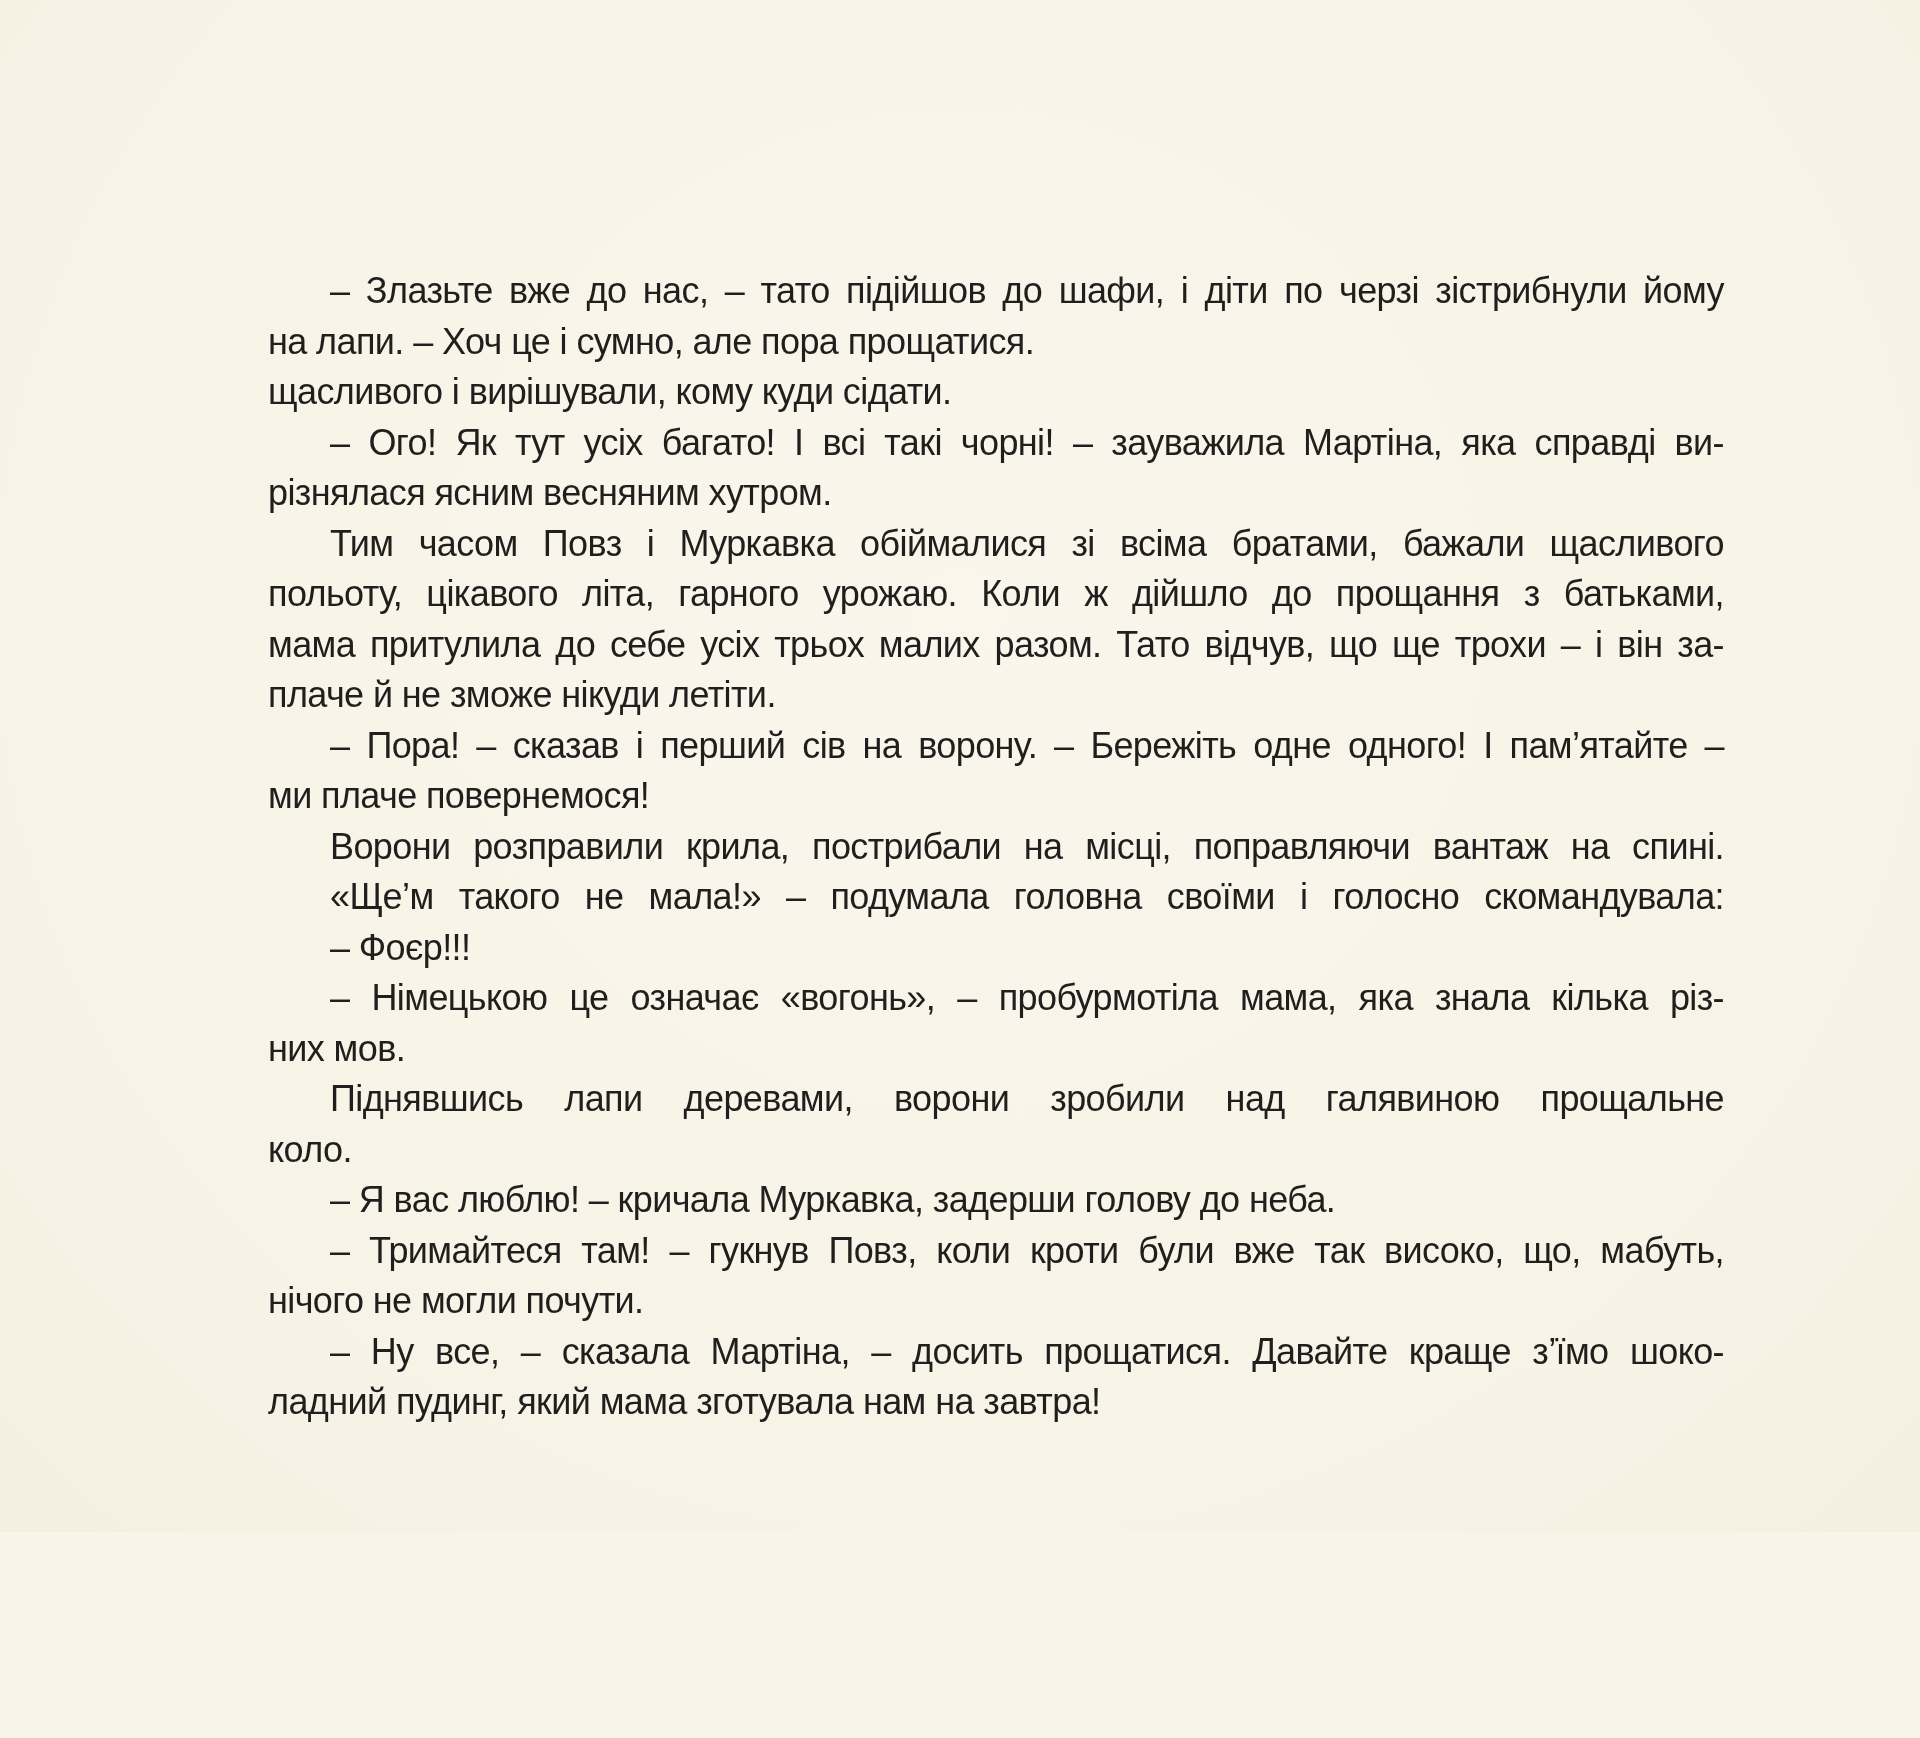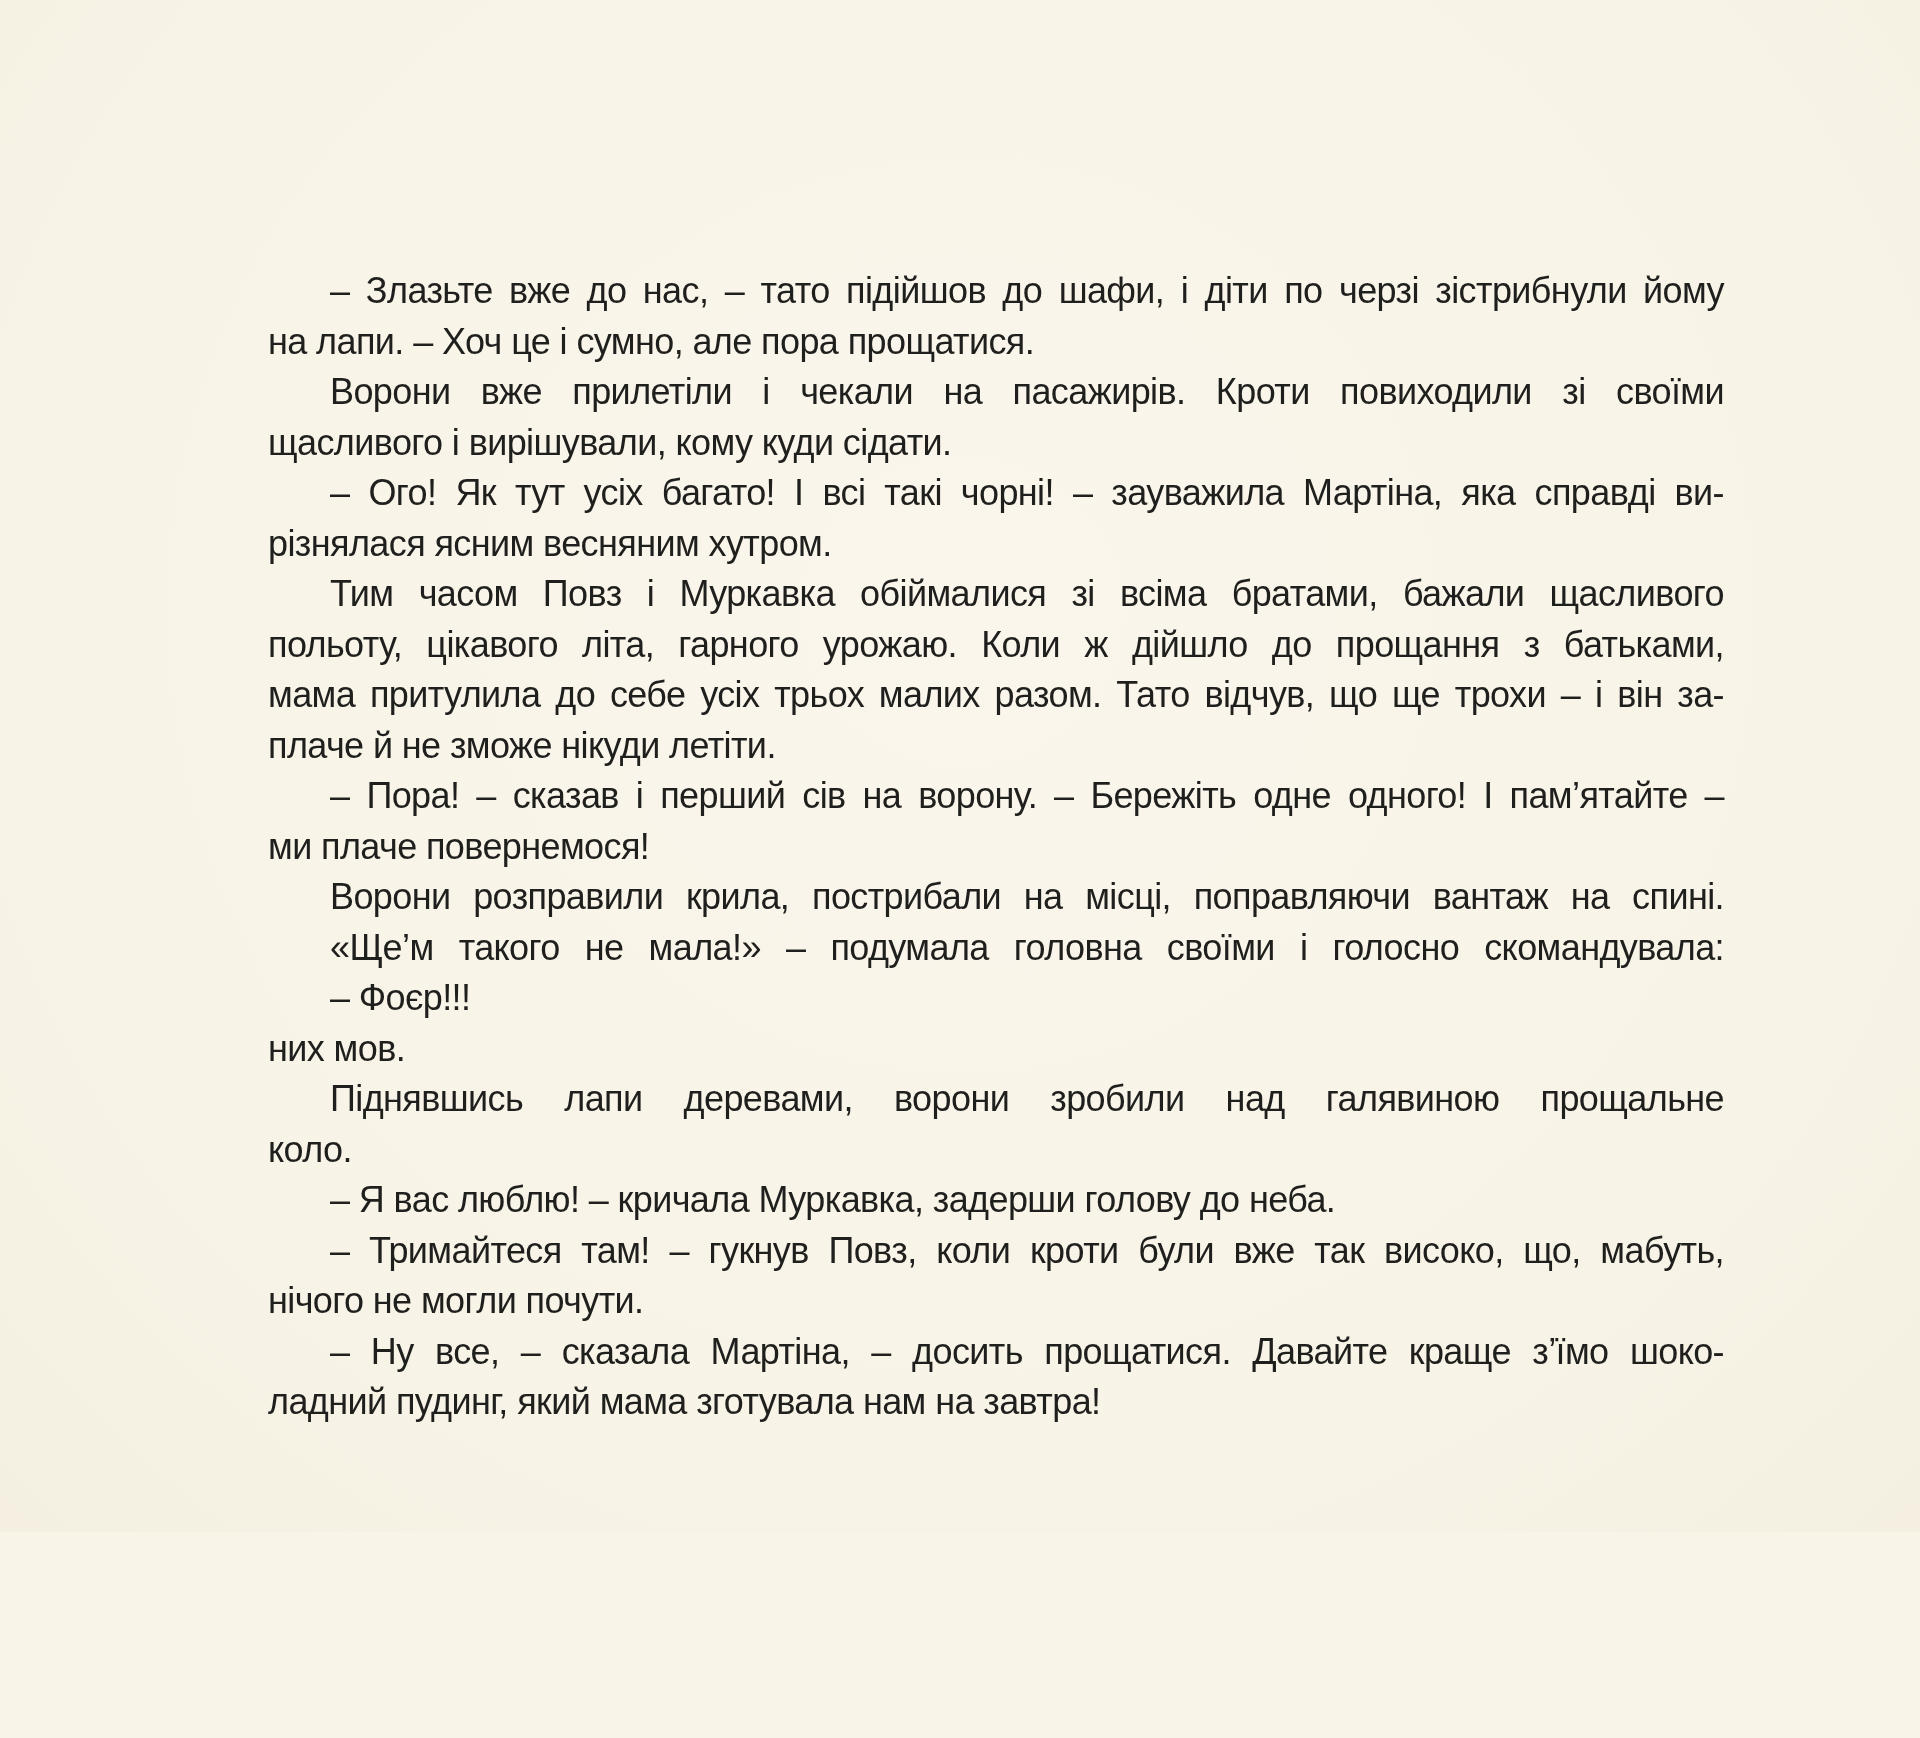--- a/index.html
+++ b/index.html
@@ -47,33 +47,33 @@
       text-align-last: left;
     }
   </style>
 </head>
 <body>
 
 <div class="page">
   <div class="text-block">
     <span class="line indent">– Злазьте вже до нас, – тато підійшов до шафи, і діти по черзі зістрибнули йому</span>
     <span class="line last">на лапи. – Хоч це і сумно, але пора прощатися.</span>
-    <span class="line indent">Ворони вже прилетіли і чекали на пасажирів. Кроти повиходили зі своїми</span>
     <span class="line last">щасливого і вирішували, кому куди сідати.</span>
     <span class="line indent">– Ого! Як тут усіх багато! І всі такі чорні! – зауважила Мартіна, яка справді ви-</span>
     <span class="line last">різнялася ясним весняним хутром.</span>
     <span class="line indent">Тим часом Повз і Муркавка обіймалися зі всіма братами, бажали щасливого</span>
     <span class="line">польоту, цікавого літа, гарного урожаю. Коли ж дійшло до прощання з батьками,</span>
     <span class="line">мама притулила до себе усіх трьох малих разом. Тато відчув, що ще трохи – і він за-</span>
     <span class="line last">плаче й не зможе нікуди летіти.</span>
     <span class="line indent">– Пора! – сказав і перший сів на ворону. – Бережіть одне одного! І пам’ятайте –</span>
     <span class="line last">ми плаче повернемося!</span>
     <span class="line indent">Ворони розправили крила, пострибали на місці, поправляючи вантаж на спині.</span>
     <span class="line indent">«Ще’м такого не мала!» – подумала головна своїми і голосно скомандувала:</span>
     <span class="line indent last">– Фоєр!!!</span>
+    <span class="line indent">– Німецькою це означає «вогонь», – пробурмотіла мама, яка знала кілька різ-</span>
     <span class="line last">них мов.</span>
     <span class="line indent">Піднявшись лапи деревами, ворони зробили над галявиною прощальне</span>
     <span class="line last">коло.</span>
     <span class="line indent last">– Я вас люблю! – кричала Муркавка, задерши голову до неба.</span>
     <span class="line indent">– Тримайтеся там! – гукнув Повз, коли кроти були вже так високо, що, мабуть,</span>
     <span class="line last">нічого не могли почути.</span>
     <span class="line indent">– Ну все, – сказала Мартіна, – досить прощатися. Давайте краще з’їмо шоко-</span>
     <span class="line last">ладний пудинг, який мама зготувала нам на завтра!</span>
   </div>
 </div>

